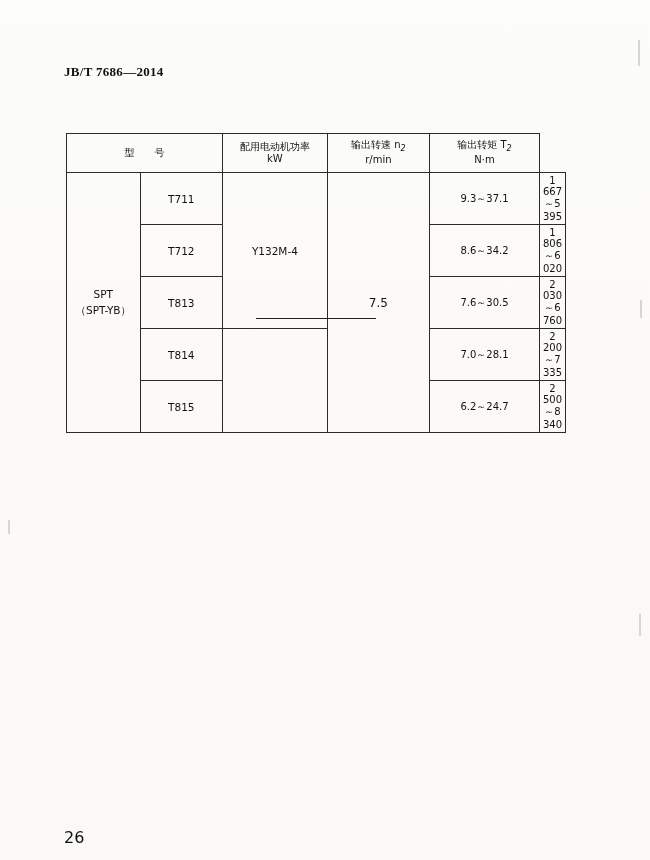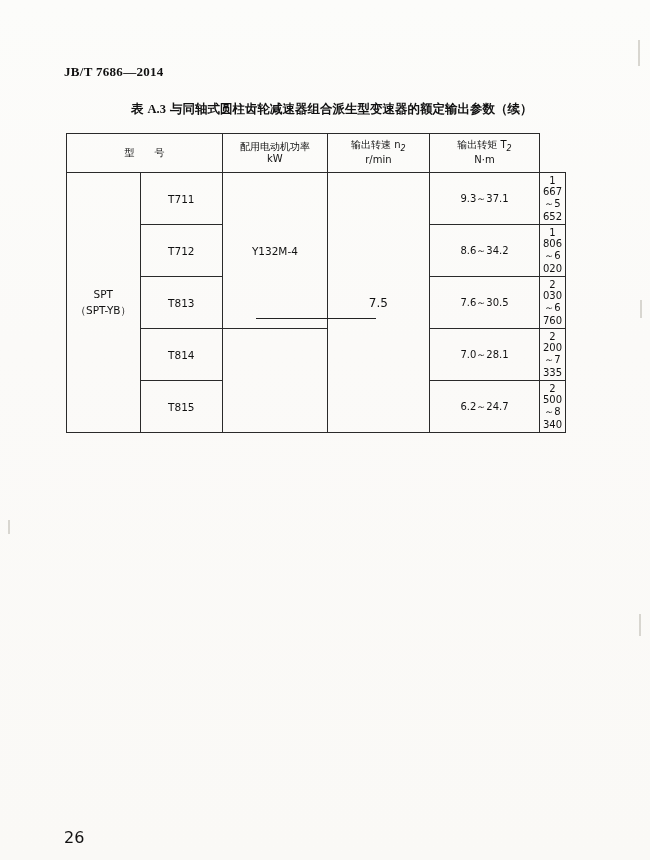--- a/index.html
+++ b/index.html
@@ -134,24 +134,20 @@
 
 <div class="page">
 
   <div class="edge-mark em1"></div>
   <div class="edge-mark em2"></div>
   <div class="edge-mark em3"></div>
   <div class="edge-mark em4"></div>
 
   <div class="header">JB/T 7686—2014</div>
 
-  <div class="table-caption">
-    <span class="cap-label">表</span><span class="cap-num">A.3</span>
-    <span class="cap-text">与同轴式圆柱齿轮减速器组合派生型变速器的额定输出参数（续）</span>
-  </div>
 
   <table class="spec">
     <thead>
       <tr>
         <td colspan="2" class="col-model-head">型　　号</td>
         <td class="col-power">
           <span>配用电动机功率</span><br>
           <span>kW</span>
         </td>
         <td class="col-speed">
@@ -167,21 +163,21 @@
     <tbody>
       <tr>
         <td class="model-series" rowspan="5">
           <span>SPT</span><br>
           <span>（SPT-YB）</span>
         </td>
         <td class="model-code">T711</td>
         <td class="motor-cell" rowspan="3">Y132M-4</td>
         <td class="power-cell" rowspan="5">7.5</td>
         <td>9.3～37.1</td>
-        <td>1 667～5 652</td>
+        <td>1 667～5 395</td>
       </tr>
       <tr>
         <td class="model-code">T712</td>
         <td>8.6～34.2</td>
         <td>1 806～6 020</td>
       </tr>
       <tr>
         <td class="model-code">T813</td>
         <td>7.6～30.5</td>
         <td>2 030～6 760</td>

